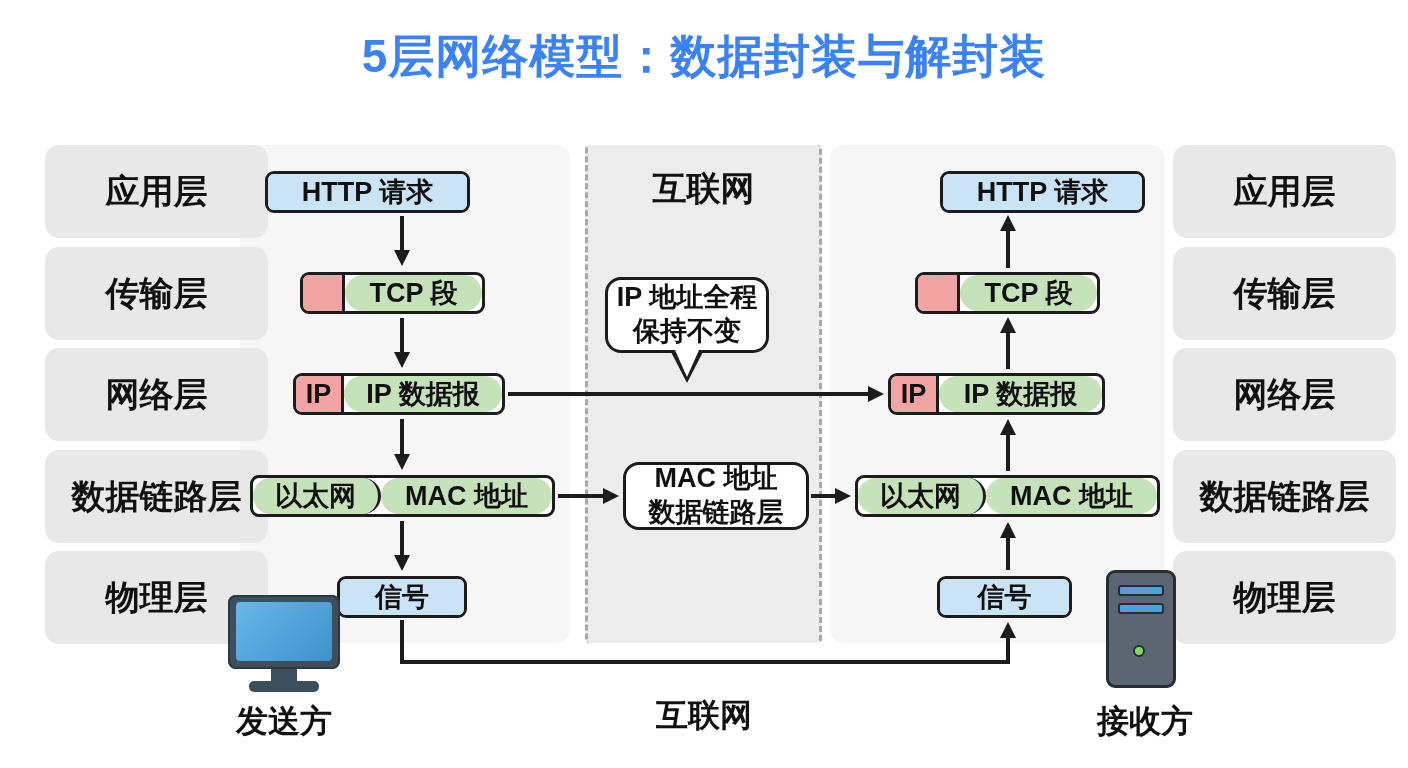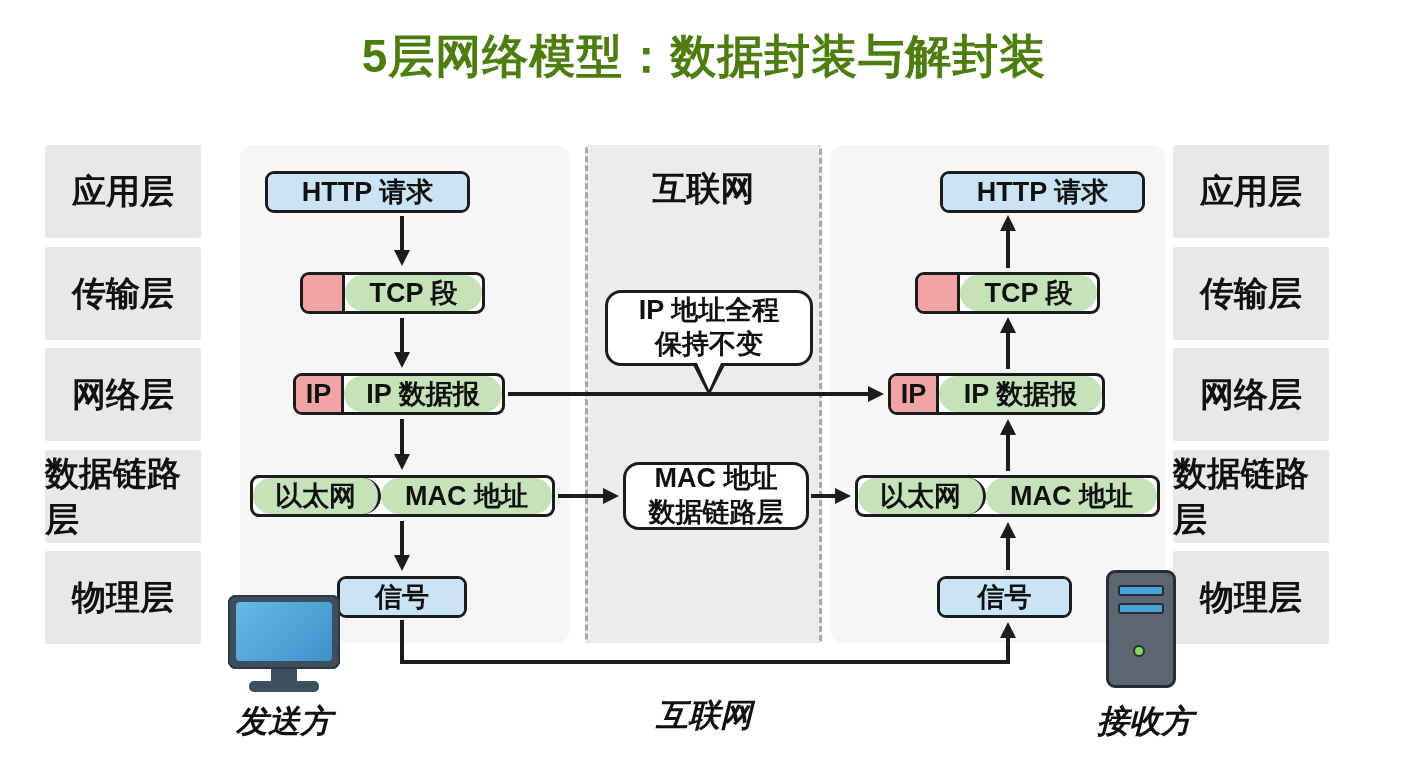--- a/index.html
+++ b/index.html
@@ -1,31 +1,31 @@
 <!DOCTYPE html>
 <html style="--blue: #cbe4f5; --green: #c5e2ba; --pink: #f2a3a3; --label_bg: #e8e8e8; --panel_bg: #f6f6f6; --middle_bg: #ececec; --border: #1c1c1c;"><head>
 <meta charset="utf-8">
 <style>
   *{box-sizing:border-box;}
   html,body{margin:0;padding:0;background:#fff;}
   .canvas{position:relative;width:1408px;height:768px;background:#fff;overflow:hidden;
           font-family:"Liberation Sans","DejaVu Sans",sans-serif;color:#111;}
   .title{position:absolute;top:26px;left:0;width:100%;margin:0;text-align:center;
-         font-size:46px;font-weight:800;letter-spacing:1px;color:#4d7c0f;}
+         font-size:46px;font-weight:800;letter-spacing:1px;color:#3b82f6;}
 
   
   .panel{position:absolute;top:145px;height:498px;border-radius:14px;z-index:0;}
   .panel-sender{left:240px;width:330px;background:var(--panel_bg,#f6f6f6);}
   .panel-middle{left:585px;width:237px;background:var(--middle_bg,#ececec);
                 border-left:3px dashed #a8a8a8;border-right:3px dashed #a8a8a8;border-radius:4px;}
   .panel-receiver{left:830px;width:335px;background:var(--panel_bg,#f6f6f6);}
 
   
-  .layer-label{position:absolute;width:156px;height:93px;background:var(--label_bg,#e8e8e8);
-               border-radius:2px;display:flex;align-items:center;justify-content:center;
+  .layer-label{position:absolute;width:223px;height:93px;background:var(--label_bg,#e8e8e8);
+               border-radius:14px;display:flex;align-items:center;justify-content:center;
                font-size:34px;font-weight:700;z-index:2;}
   .col-left{left:45px;} .col-right{left:1173px;}
   .r1{top:145px}.r2{top:247px}.r3{top:348px}.r4{top:450px}.r5{top:551px}
 
   
   .node{position:absolute;display:flex;align-items:stretch;border:3px solid var(--border,#1c1c1c);
         border-radius:9px;z-index:2;font-size:27px;font-weight:600;overflow:hidden;background:#fff;}
   .node .seg{display:flex;align-items:center;justify-content:center;white-space:nowrap;}
   .fill-blue{background:var(--blue,#cbe4f5);}
   .fill-green{background:var(--green,#c5e2ba);border-radius:18px;}
@@ -40,21 +40,21 @@
         display:flex;flex-direction:column;align-items:center;justify-content:center;line-height:1.25;
         font-size:27px;font-weight:600;z-index:2;text-align:center;}
   .bubble-tail-border{position:absolute;left:50%;bottom:-33px;margin-left:-17px;width:0;height:0;
         border-left:17px solid transparent;border-right:17px solid transparent;
         border-top:33px solid var(--border,#1c1c1c);}
   .bubble-tail-fill{position:absolute;left:50%;bottom:-27px;margin-left:-12px;width:0;height:0;
         border-left:12px solid transparent;border-right:12px solid transparent;border-top:27px solid #fff;}
 
   .arrows{position:absolute;inset:0;z-index:1;pointer-events:none;}
 
-  .footer-label{position:absolute;font-size:32px;font-weight:700;text-align:center;z-index:2;font-style:italic;}
+  .footer-label{position:absolute;font-size:32px;font-weight:700;text-align:center;z-index:2;}
 
   
   .monitor-screen{position:absolute;left:228px;top:595px;width:112px;height:74px;background:#3d4f5c;
                   border-radius:8px;z-index:2;box-shadow:0 0 0 2px #2c3942 inset;}
   .monitor-glass{position:absolute;left:8px;top:7px;right:8px;bottom:8px;
                  background:linear-gradient(135deg,#66b9e8,#3f90c9);border-radius:4px;}
   .monitor-neck{position:absolute;left:271px;top:669px;width:26px;height:12px;background:#3d4f5c;z-index:2;}
   .monitor-base{position:absolute;left:249px;top:681px;width:70px;height:11px;background:#3d4f5c;
                 border-radius:5px;z-index:2;}
 
@@ -130,21 +130,21 @@
   </div>
   <div class="node" style="left:250px;top:475px;width:305px;height:42px">
     <div class="seg fill-green seg-divider" style="width:128px">以太网</div>
     <div class="seg fill-green" style="flex:1">MAC 地址</div>
   </div>
   <div class="node" style="left:337px;top:576px;width:130px;height:42px">
     <div class="seg fill-blue" style="flex:1">信号</div>
   </div>
 
   <div class="mid-header">互联网</div>
-  <div class="note" style="left:605px;top:290px;width:208px;height:76px">
+  <div class="note" style="left:605px;top:277px;width:164px;height:76px">
     <span>IP 地址全程</span>
     <span>保持不变</span>
     <div class="bubble-tail-border"></div>
     <div class="bubble-tail-fill"></div>
   </div>
   <div class="note" style="left:623px;top:462px;width:186px;height:68px">
     <span>MAC 地址</span>
     <span>数据链路层</span>
   </div>
 

